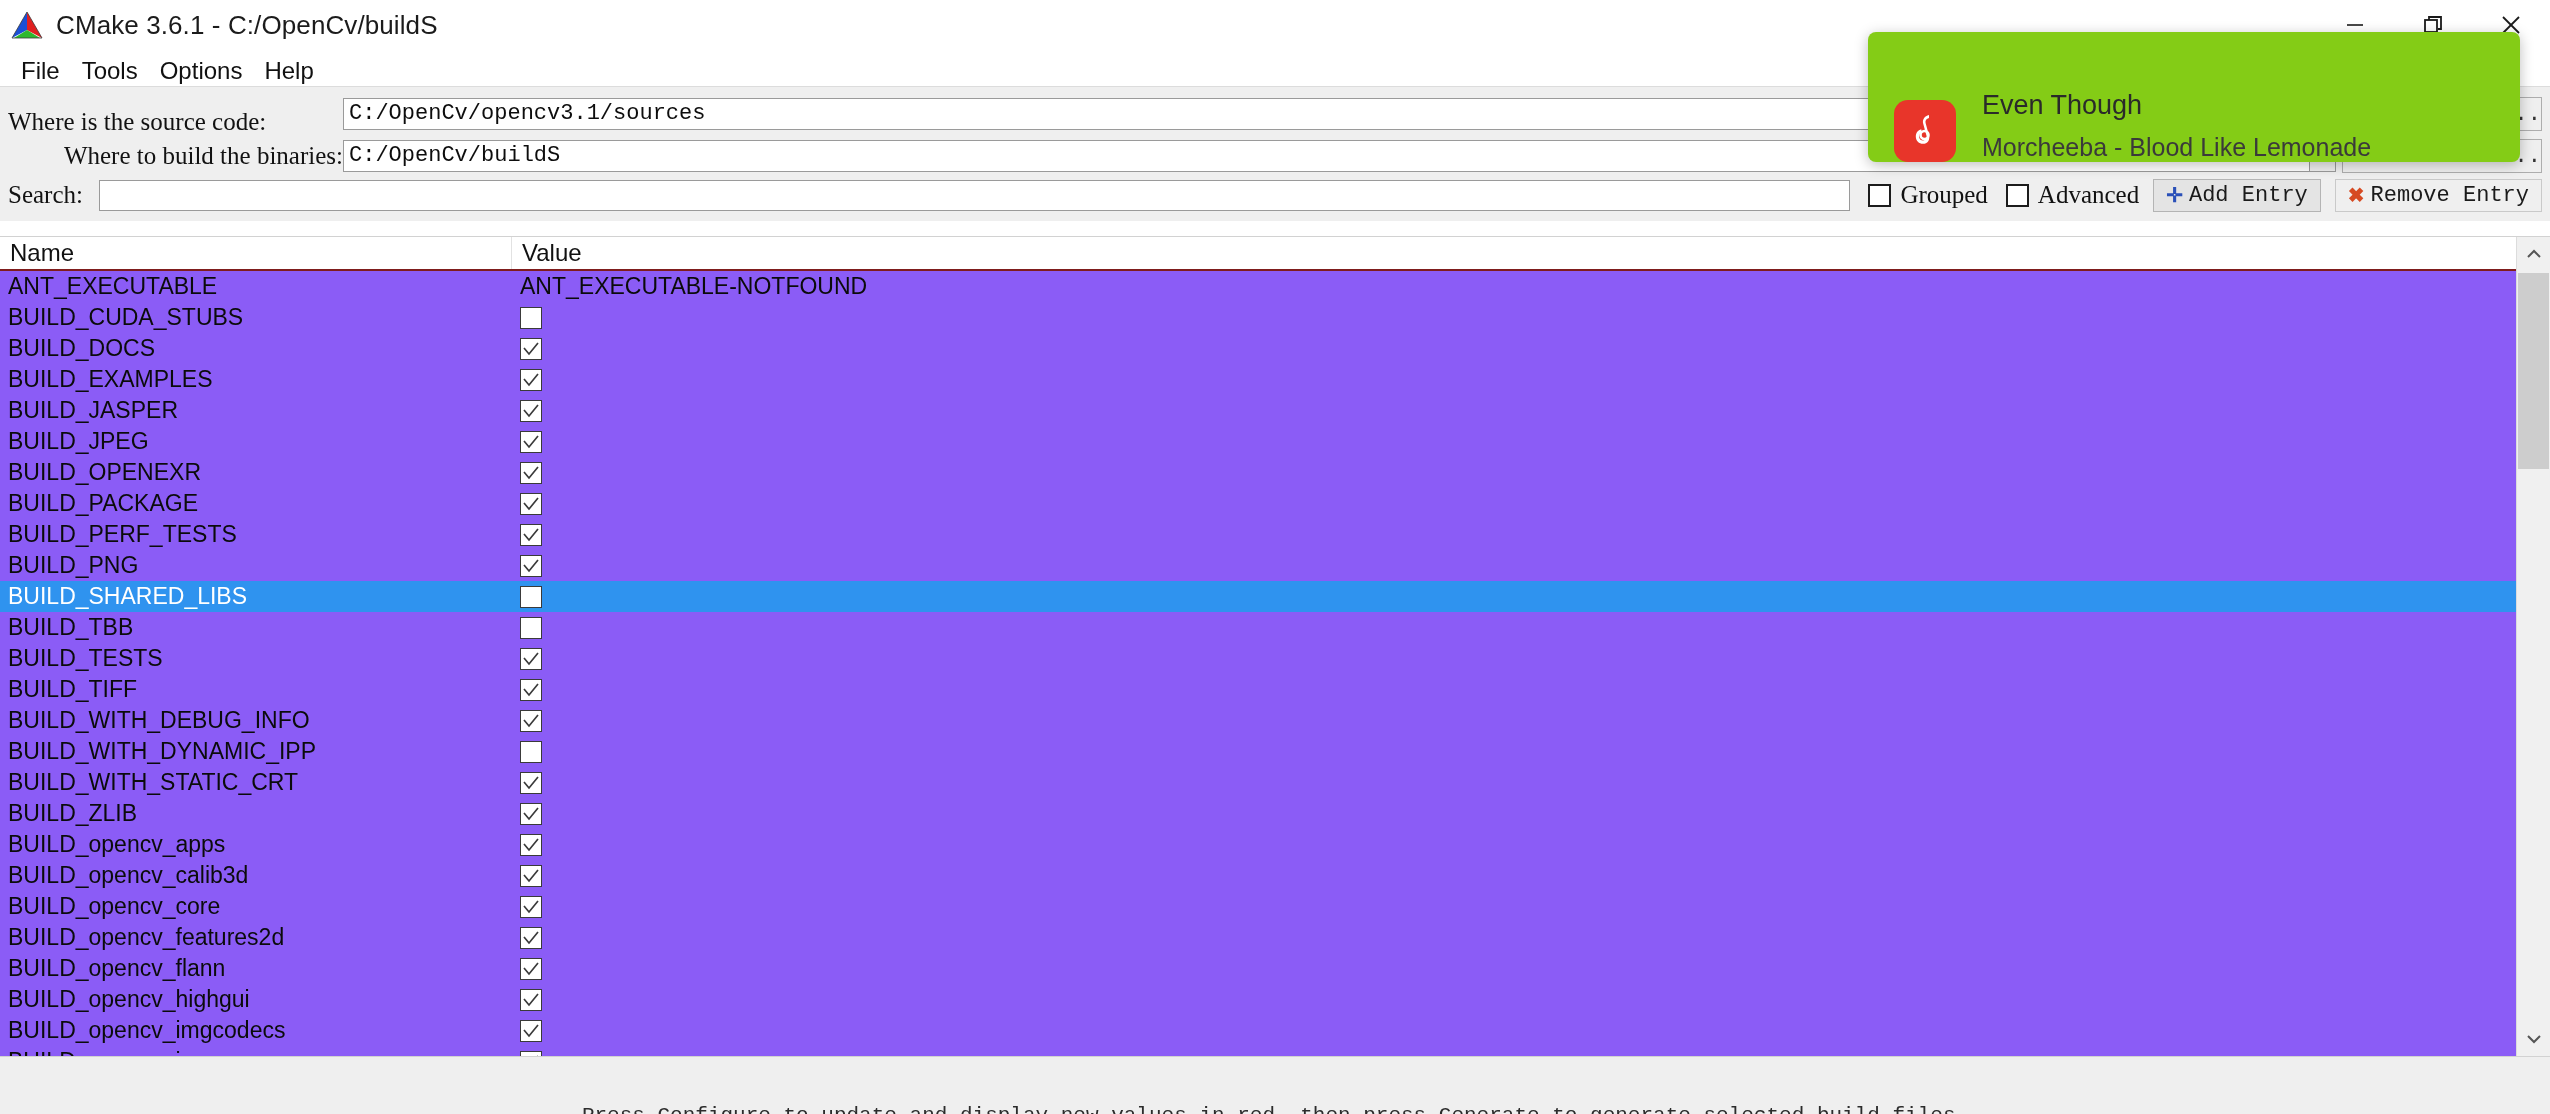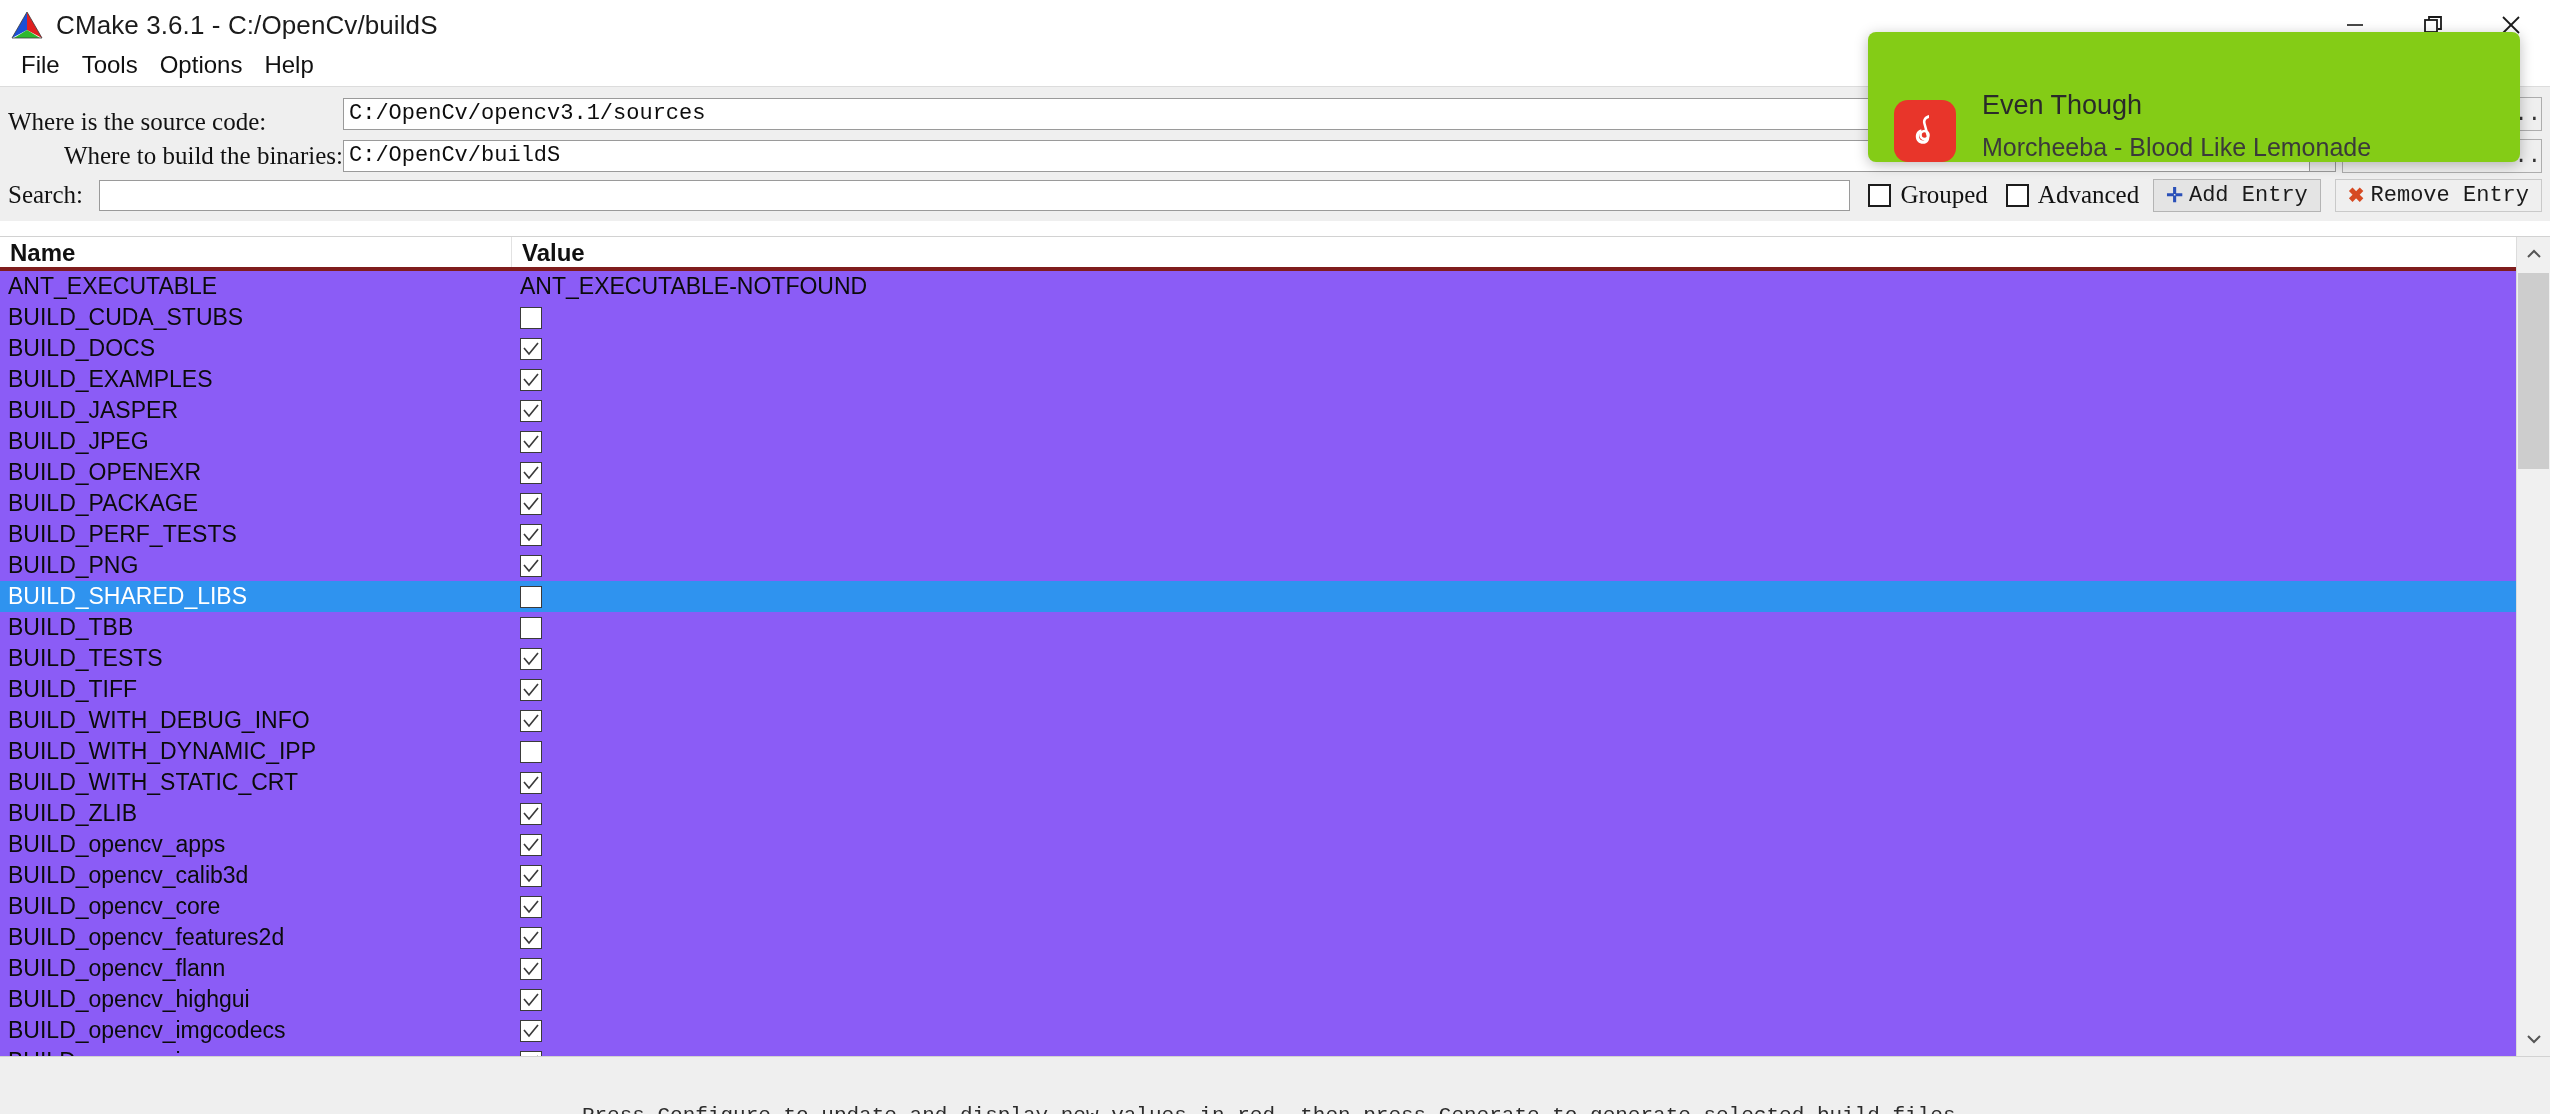--- a/index.html
+++ b/index.html
@@ -25,21 +25,21 @@
     letter-spacing: .1px;
   }
   .wincontrols { position: absolute; right: 0; top: 0; height: 50px; display: flex; }
   .wc { width: 78px; height: 50px; display: flex; align-items: center; justify-content: center; }
   .wc svg { display: block; }
 
   
   .menubar {
     height: 36px; width: 100%;
     background: #ffffff;
-    display: flex; align-items: flex-start;
+    display: flex; align-items: flex-end;
     padding-left: 10px;
   }
   .menu-item {
     font-size: 24px; color: #111;
     padding: 0 11px; line-height: 30px;
     font-family: "Liberation Sans", sans-serif;
   }
 
   
   .formpanel {
@@ -131,22 +131,21 @@
     position: absolute;
     left: 0; right: 0;
     top: 236px; bottom: 58px;
     display: flex;
     border-top: 1px solid #d2d2d2;
   }
   .tablecol { flex: 1 1 auto; overflow: hidden; position: relative; background: #ff6b6b; }
   .thead {
     display: flex; height: 34px;
     background: #ffffff;
-    border-bottom: 4px solid #7f1d1d;
-    font-weight: bold;
+    border-bottom: 2px solid #7f1d1d;
   }
   .th {
     font-size: 24px; color: #111; line-height: 32px;
     padding-left: 10px;
     font-family: "Liberation Sans", sans-serif;
   }
   .th-name { width: 512px; border-right: 1px solid #e2e2e2; }
   .th-value { flex: 1 1 auto; }
   .rows { position: absolute; top: 34px; left: 0; right: 0; bottom: 0; }
   .row {

